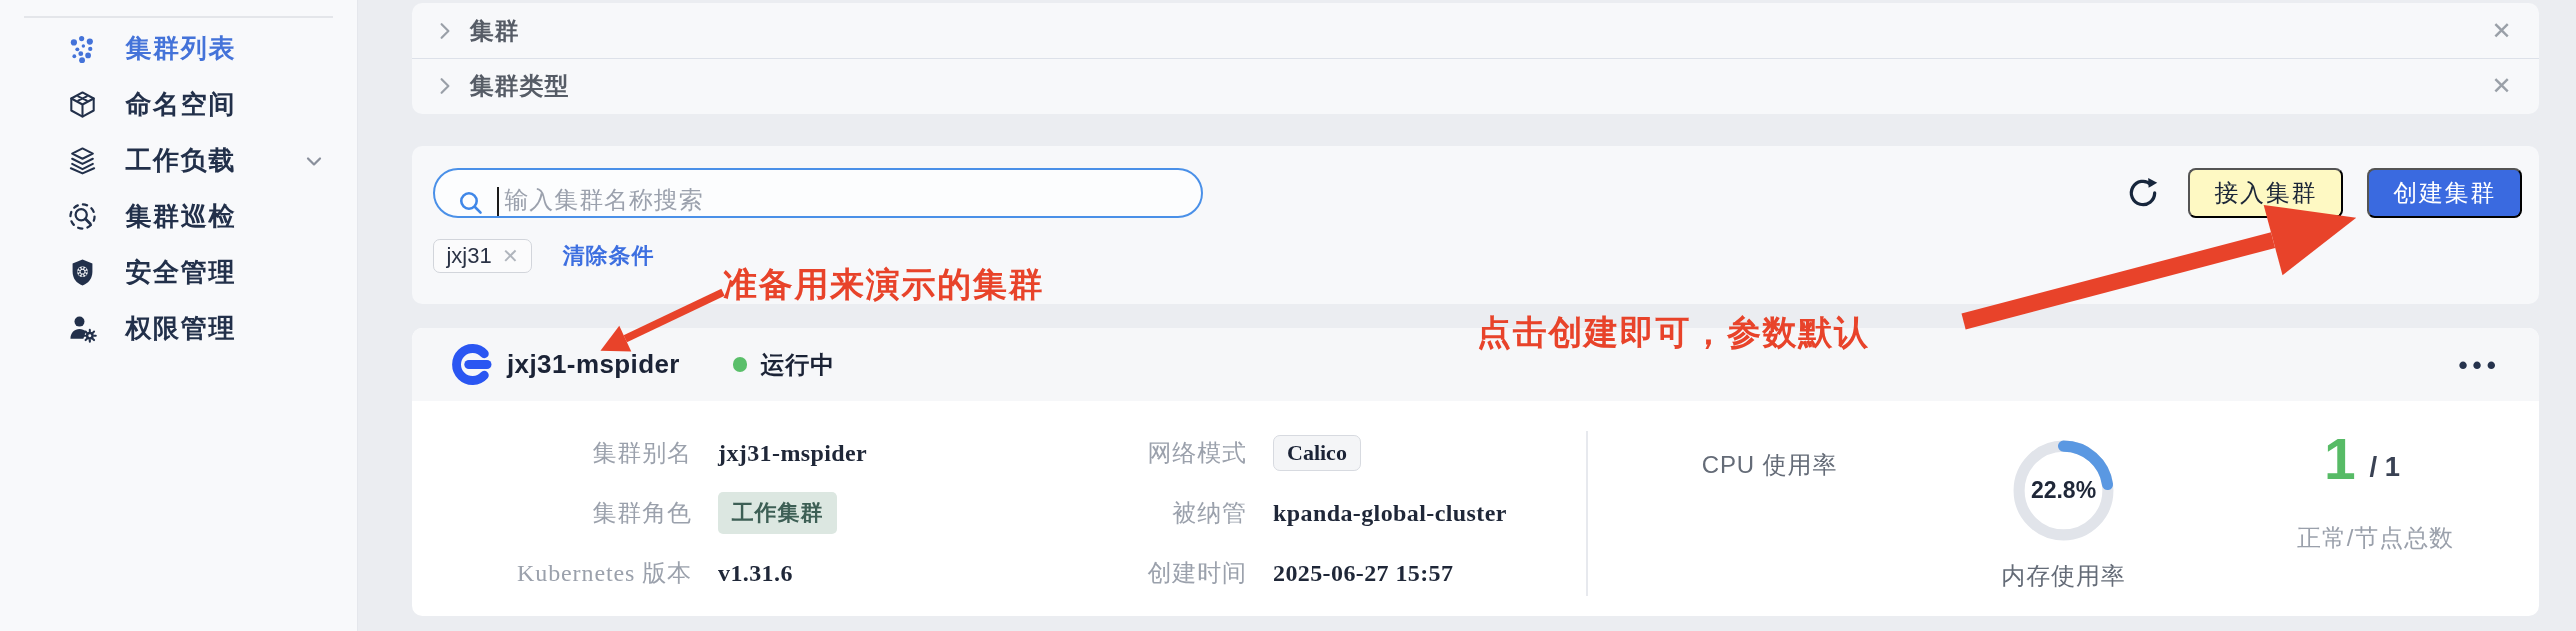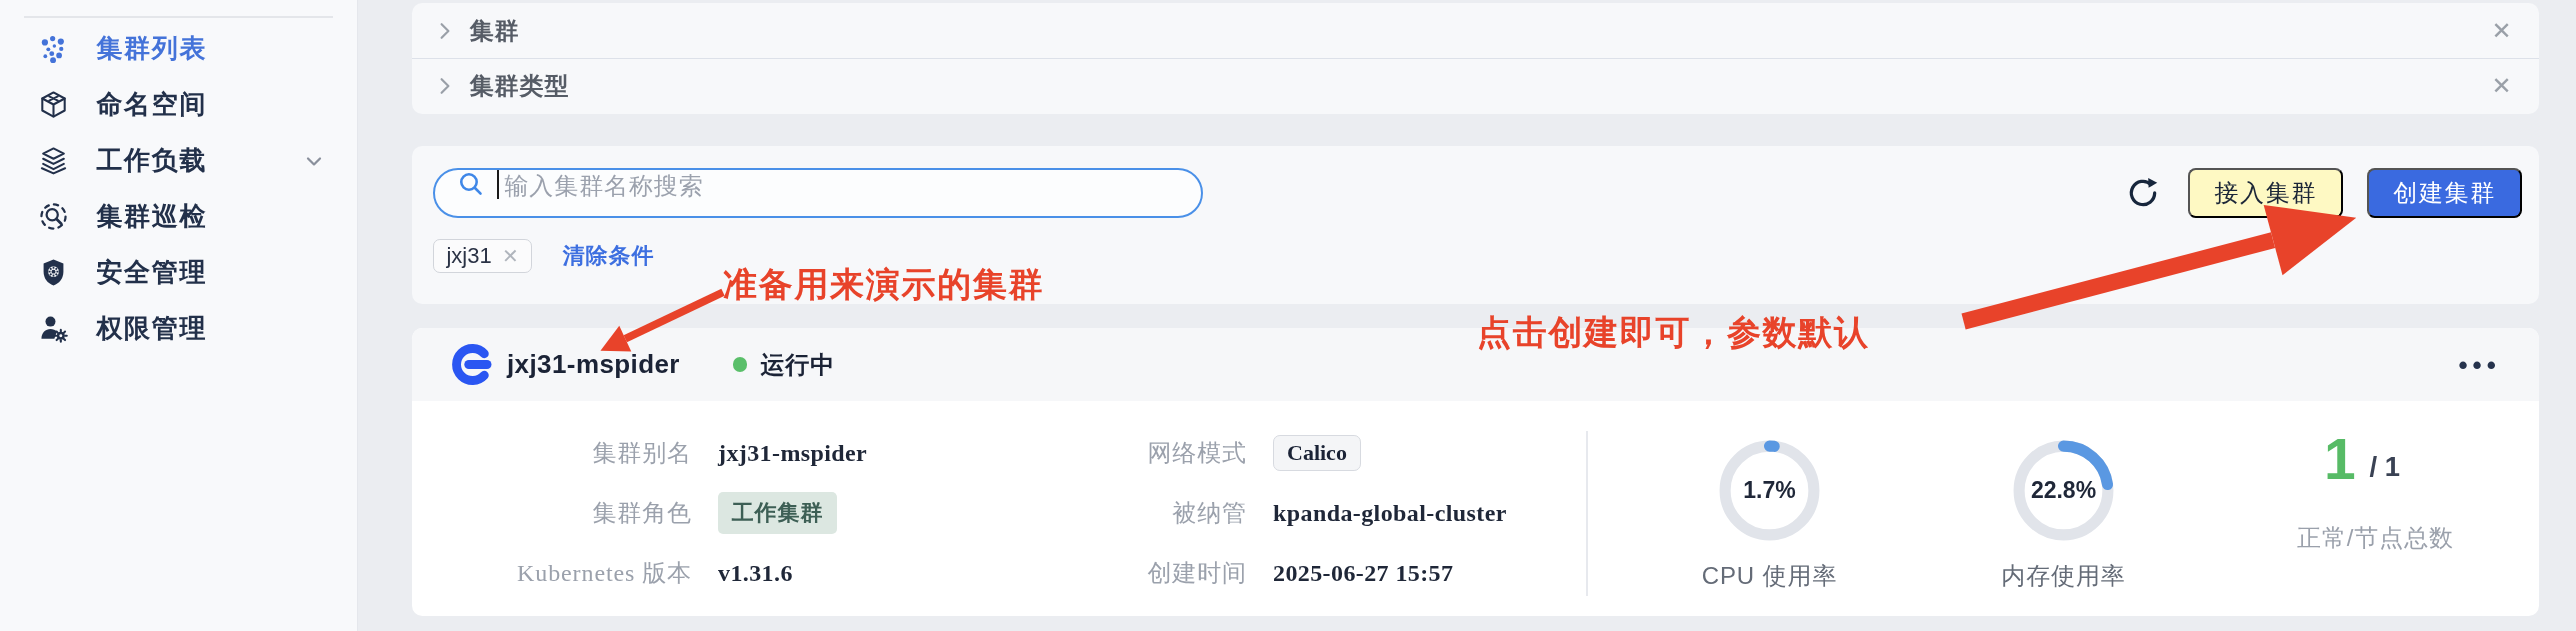--- a/index.html
+++ b/index.html
@@ -7,40 +7,40 @@
   body {
     position:relative; overflow:hidden;
     background:#ebedf1;
     font-family:"Liberation Sans","DejaVu Sans",sans-serif;
     color:#1f2738;
   }
   
   .sidebar { position:absolute; left:0; top:0; width:358px; height:631px;
     background:#f8f9fb; border-right:1.7px solid #e5e7ec; }
   .sidebar-divider { position:absolute; top:16.3px; left:24px; right:24px; height:1.7px; background:#e4e6ea; }
-  .nav { position:absolute; top:20.6px; left:0; right:0; }
+  .nav { position:absolute; top:20.6px; left:0; right:0;padding-left:29px; }
   .nav-item { height:56px; display:flex; align-items:center; padding-left:38px; color:#22304a; cursor:pointer; }
   .nav-item.active { color:#4473d9; }
   .nav-icon { width:31px; height:31px; flex:0 0 31px; display:flex; align-items:center; justify-content:center; }
   .nav-label { margin-left:27.4px; font-size:26px; font-weight:600; letter-spacing:1.7px; }
   .nav-chevron { margin-left:auto; margin-right:31px; display:flex; }
   
   .panel { position:absolute; left:412px; top:3.4px; width:2127px; height:111px;
     background:#f7f8fa; border-radius:10.3px; overflow:hidden;text-align:right; }
   .panel-row { height:55px; display:flex; align-items:center; padding:0 27.4px 0 22px; }
   .panel-row.second { border-top:1.7px solid #dde1e9; }
   .panel-chevron { display:flex; }
   .panel-label { margin-left:13.7px; font-size:24px; font-weight:700; color:#565c66; letter-spacing:0.9px; }
   .panel-close { margin-left:auto; font-size:24px; color:#9aa0a8; cursor:pointer; line-height:1; }
   
   .toolbar { position:absolute; left:412px; top:146px; width:2127px; height:158px;
     background:#f7f8fa; border-radius:10.3px; }
   .search-row { display:flex; align-items:center; padding:22px 17px 0 21.4px; }
   .search-box { width:770px; height:50px; border:2.6px solid #4a90e8; border-radius:26px;
-    background:#fcfdfe; display:flex; align-items:flex-start; padding:0 17px 0 22px; }
+    background:#fcfdfe; display:flex; align-items:flex-end; padding:0 17px 0 22px; }
   .search-icon { display:flex; }
   .caret { width:2.6px; height:29px; background:#1a1a1a; margin-left:12px; }
   .search-placeholder { margin-left:5.1px; font-size:24px; color:#9ba1ad; letter-spacing:0.9px; }
   .toolbar-actions { margin-left:auto; display:flex; align-items:center; }
   .refresh-btn { display:flex; margin-right:26px; cursor:pointer; }
   .btn { height:50px; border-radius:7.7px; font-size:24px; display:flex; align-items:center;
     justify-content:center; padding:0 24px; cursor:pointer; letter-spacing:1.7px; }
   .btn-secondary { background:#fef9c3; color:#1c2738; margin-right:24px; }
   .btn-primary { background:#3a6ae0; color:#ffffff; }
   .filter-row { display:flex; align-items:center; margin:21.4px 0 0 21.4px; }
@@ -293,27 +293,20 @@
       </div>
       <div class="drow" style="left:635px; top:153px;">
         <span class="dlabel">创建时间</span>
         <span class="dvalue">2025-06-27 15:57</span>
       </div>
     </div>
 
     <div class="vdivider"></div>
 
     <div class="metric m0">
-      <div class="donut-wrap">
-        <svg width="111" height="111" viewBox="0 0 130 130">
-          <circle cx="65" cy="65" r="52" fill="none" stroke="#e1e4ea" stroke-width="13"></circle>
-          <circle cx="65" cy="65" r="52" fill="none" stroke="#5a98e2" stroke-width="13" stroke-linecap="round" transform="rotate(-90 65 65)" stroke-dasharray="5.554335811546755 326.7256359733385"></circle>
-        </svg>
-        <div class="donut-value">1.7%</div>
-      </div>
       <div class="metric-label">CPU 使用率</div>
     </div>
 
     <div class="metric m1">
       <div class="donut-wrap">
         <svg width="111" height="111" viewBox="0 0 130 130">
           <circle cx="65" cy="65" r="52" fill="none" stroke="#e1e4ea" stroke-width="13"></circle>
           <circle cx="65" cy="65" r="52" fill="none" stroke="#5a98e2" stroke-width="13" stroke-linecap="round" transform="rotate(-90 65 65)" stroke-dasharray="74.49344500192119 326.7256359733385"></circle>
         </svg>
         <div class="donut-value">22.8%</div>

